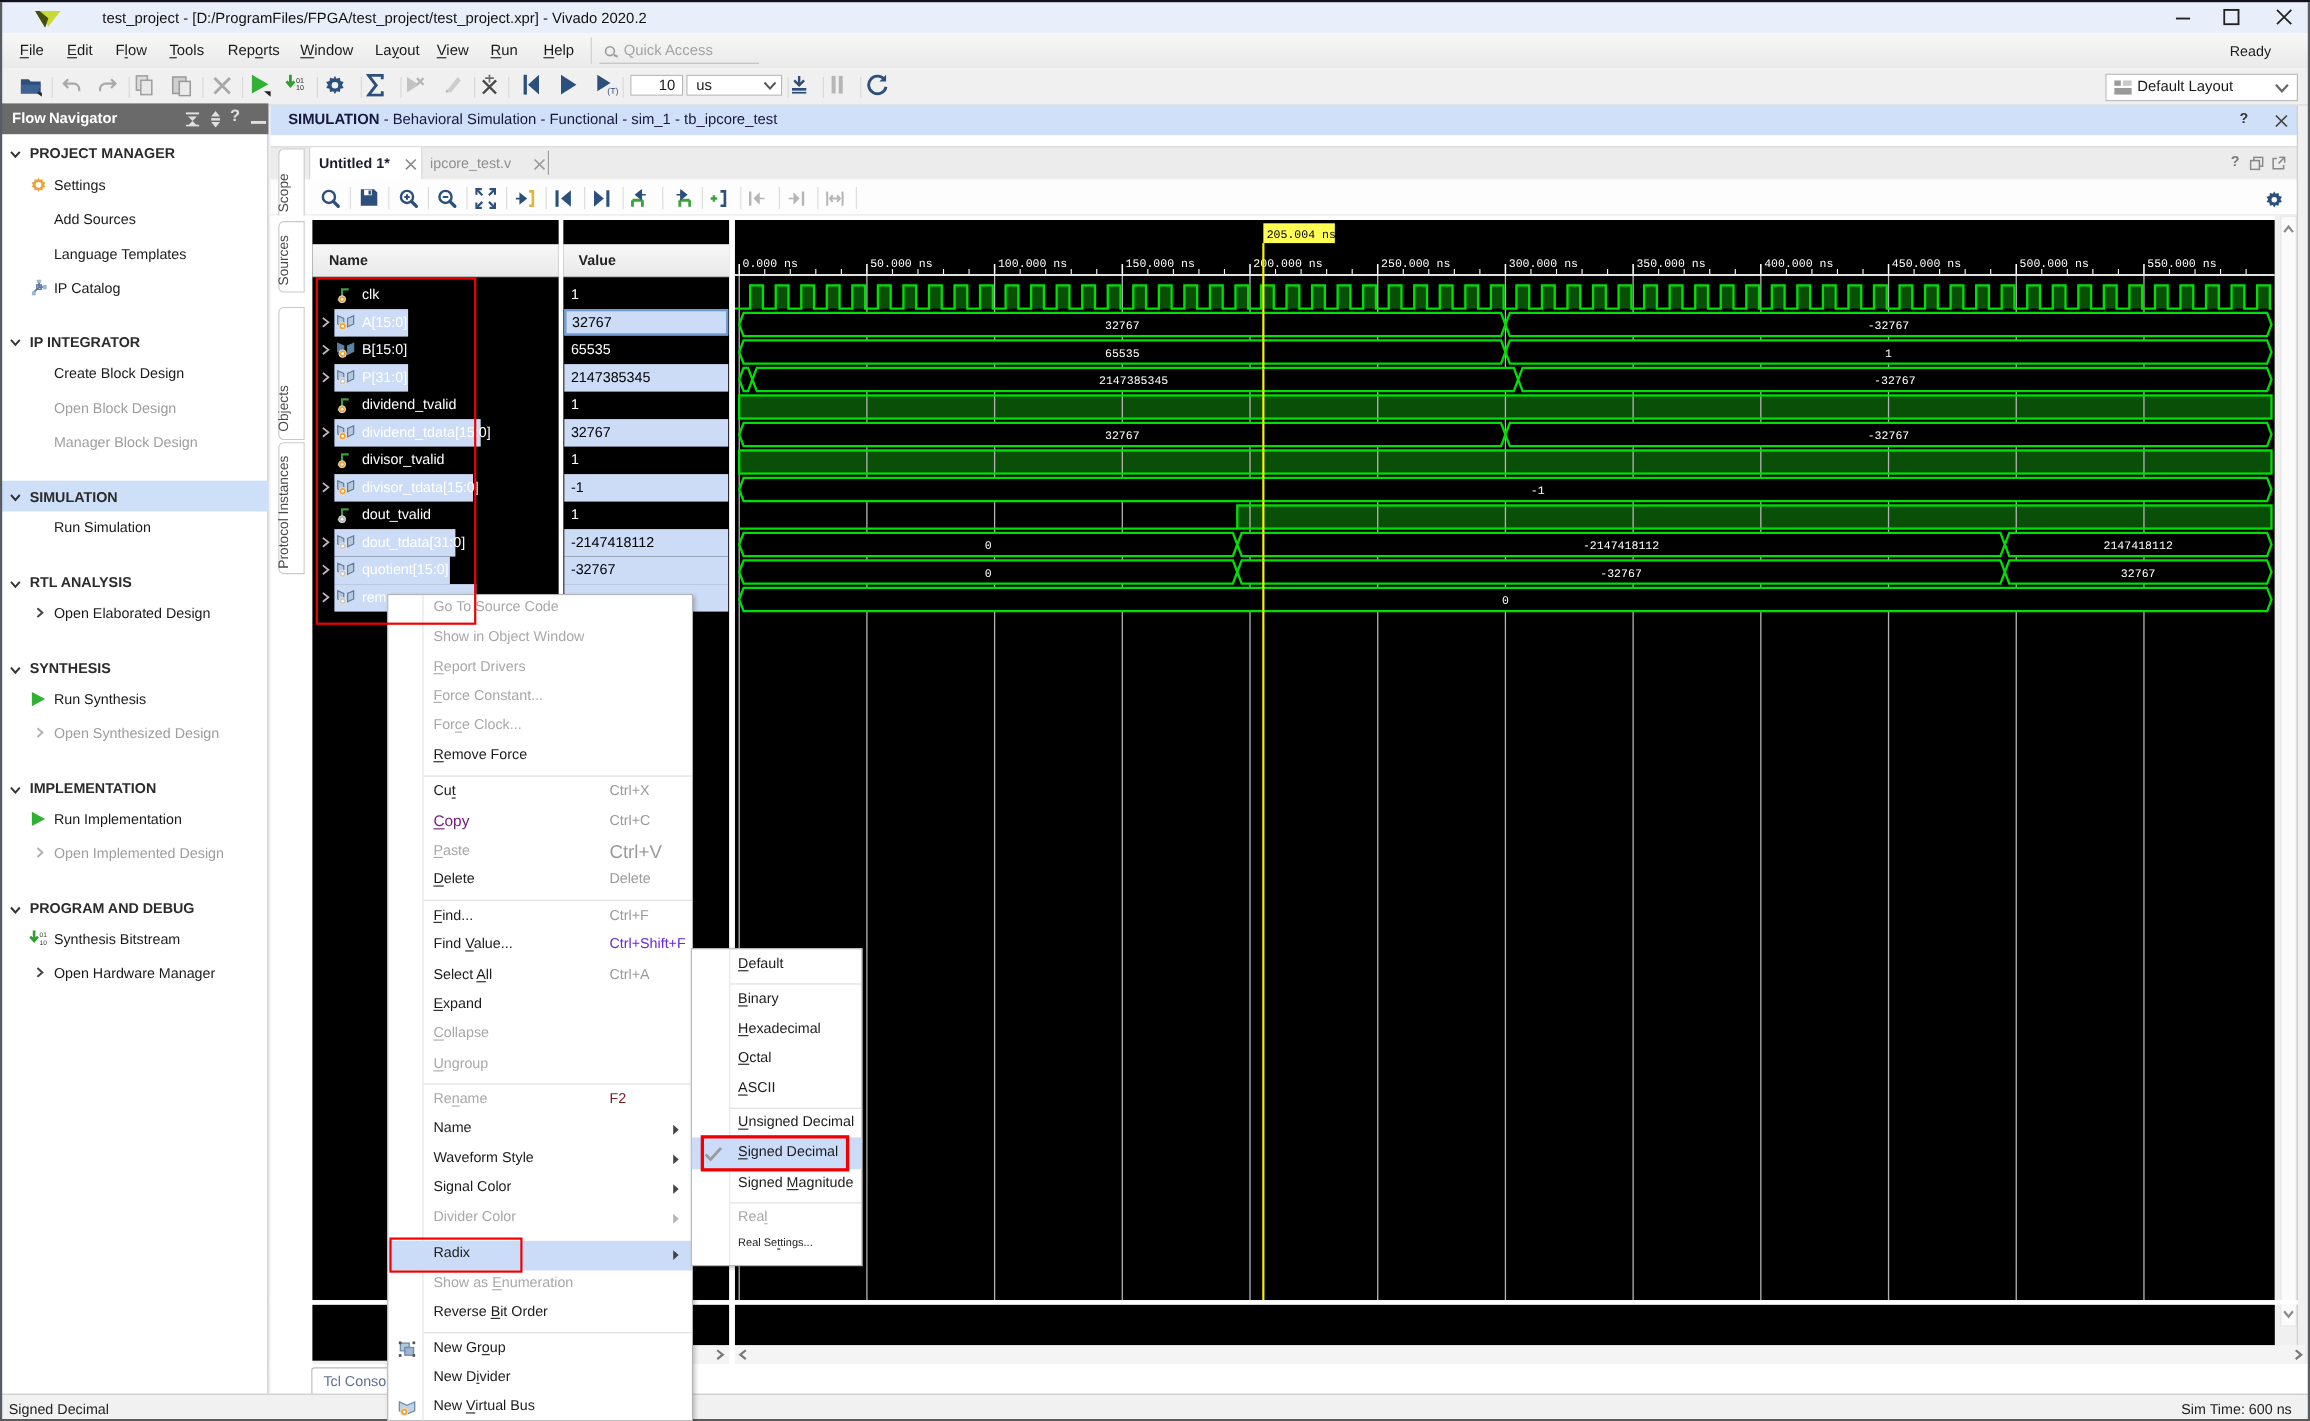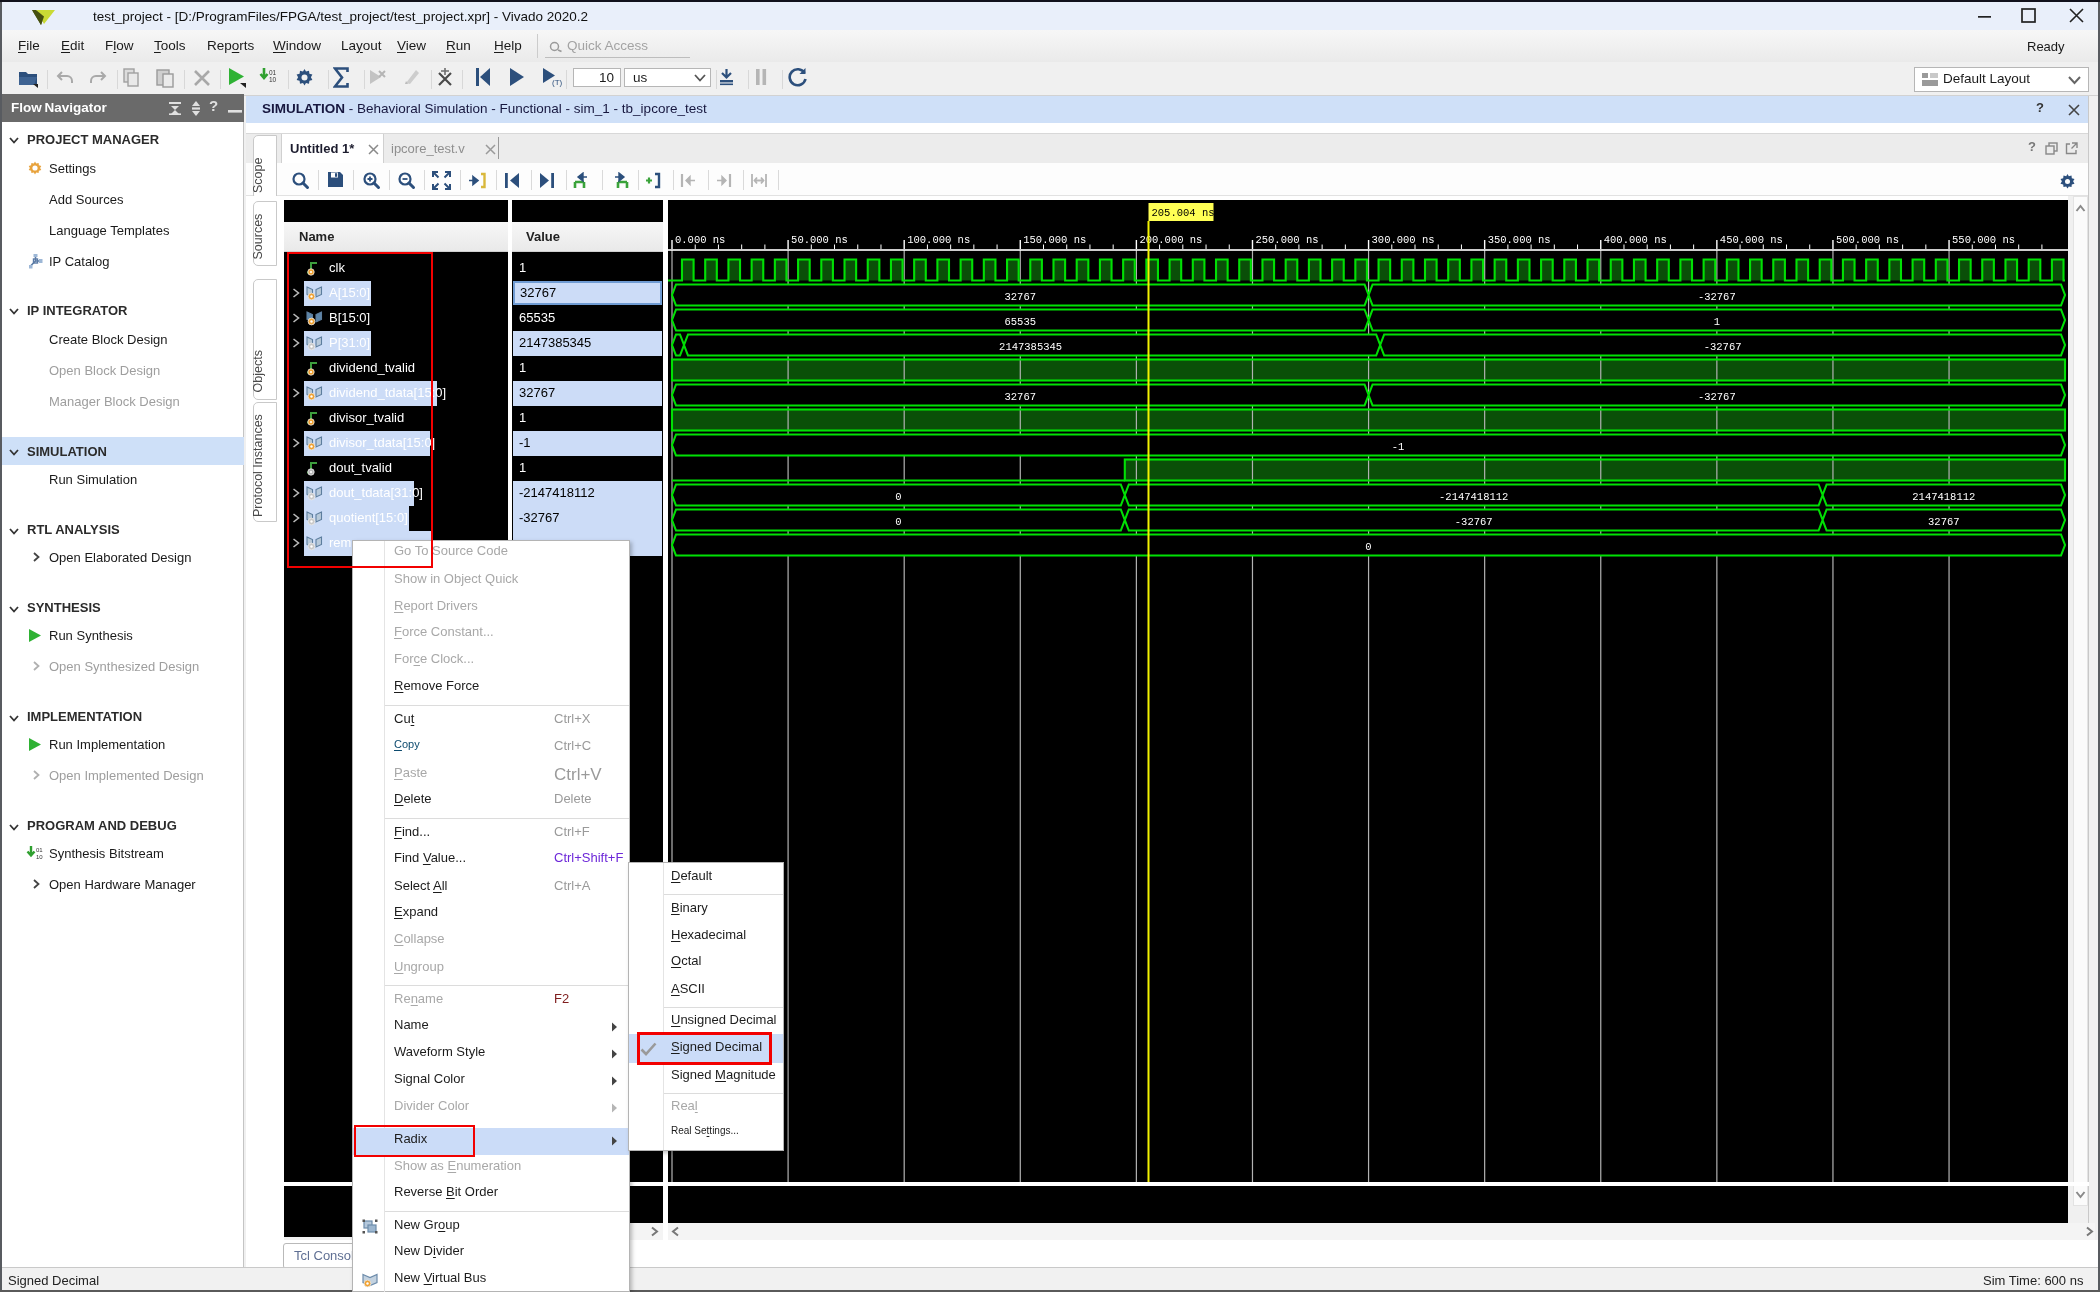--- a/index.html
+++ b/index.html
@@ -611,29 +611,29 @@
 </div>
 <div class="abs" style="left:0;top:1290px;width:2100px;height:2px;background:#5a5a5a"></div>
 
 <div class="abs" style="left:0;top:2px;width:2px;height:1288px;background:#585b60"></div>
 <div class="abs" style="left:2098px;top:2px;width:2px;height:1288px;background:#585b60"></div>
 
 <div class="abs" style="left:352px;top:540px;width:278px;height:752px;background:#fff;border:1px solid #b4b4b4;box-shadow:2px 2px 4px rgba(0,0,0,0.25)"></div>
 <div class="abs" style="left:384px;top:541px;width:1px;height:751px;background:#e4e4e4"></div>
 <div class="abs" style="left:353px;top:1128px;width:276px;height:27px;background:#cbdcf8"></div>
 <div class="abs" style="left:394px;top:543px;color:#a8a8a8;font-size:13px;white-space:nowrap">Go To Source Code</div>
-<div class="abs" style="left:394px;top:571px;color:#a8a8a8;font-size:13px;white-space:nowrap">Show in Object Quick</div>
+<div class="abs" style="left:394px;top:571px;color:#a8a8a8;font-size:13px;white-space:nowrap">Show in Object Window</div>
 <div class="abs" style="left:394px;top:597.5px;color:#a8a8a8;font-size:13px;white-space:nowrap"><span class="u">R</span>eport Drivers</div>
 <div class="abs" style="left:394px;top:624px;color:#a8a8a8;font-size:13px;white-space:nowrap"><span class="u">F</span>orce Constant...</div>
 <div class="abs" style="left:394px;top:651px;color:#a8a8a8;font-size:13px;white-space:nowrap">For<span class="u">c</span>e Clock...</div>
 <div class="abs" style="left:394px;top:678px;color:#1c1c1c;font-size:13px;white-space:nowrap"><span class="u">R</span>emove Force</div>
 <div class="abs" style="left:385px;top:705px;width:244px;height:1px;background:#dcdcdc"></div>
 <div class="abs" style="left:394px;top:711px;color:#1c1c1c;font-size:13px;white-space:nowrap">Cu<span class="u">t</span></div>
 <div class="abs" style="left:554px;top:711px;color:#9a9a9a;font-size:13px">Ctrl+X</div>
-<div class="abs" style="left:394px;top:738px;color:#0c4a6e;font-size:11px;white-space:nowrap"><span class="u">C</span>opy</div>
+<div class="abs" style="left:394px;top:738px;color:#701a75;font-size:14px;white-space:nowrap"><span class="u">C</span>opy</div>
 <div class="abs" style="left:554px;top:738px;color:#9a9a9a;font-size:13px">Ctrl+C</div>
 <div class="abs" style="left:394px;top:765px;color:#a8a8a8;font-size:13px;white-space:nowrap"><span class="u">P</span>aste</div>
 <div class="abs" style="left:554px;top:765px;color:#9a9a9a;font-size:17px">Ctrl+V</div>
 <div class="abs" style="left:394px;top:791px;color:#1c1c1c;font-size:13px;white-space:nowrap"><span class="u">D</span>elete</div>
 <div class="abs" style="left:554px;top:791px;color:#9a9a9a;font-size:13px">Delete</div>
 <div class="abs" style="left:385px;top:818px;width:244px;height:1px;background:#dcdcdc"></div>
 <div class="abs" style="left:394px;top:823.5px;color:#1c1c1c;font-size:13px;white-space:nowrap"><span class="u">F</span>ind...</div>
 <div class="abs" style="left:554px;top:823.5px;color:#9a9a9a;font-size:13px">Ctrl+F</div>
 <div class="abs" style="left:394px;top:850px;color:#1c1c1c;font-size:13px;white-space:nowrap">Find <span class="u">V</span>alue...</div>
 <div class="abs" style="left:554px;top:850px;color:#6d28d9;font-size:13px">Ctrl+Shift+F</div>

